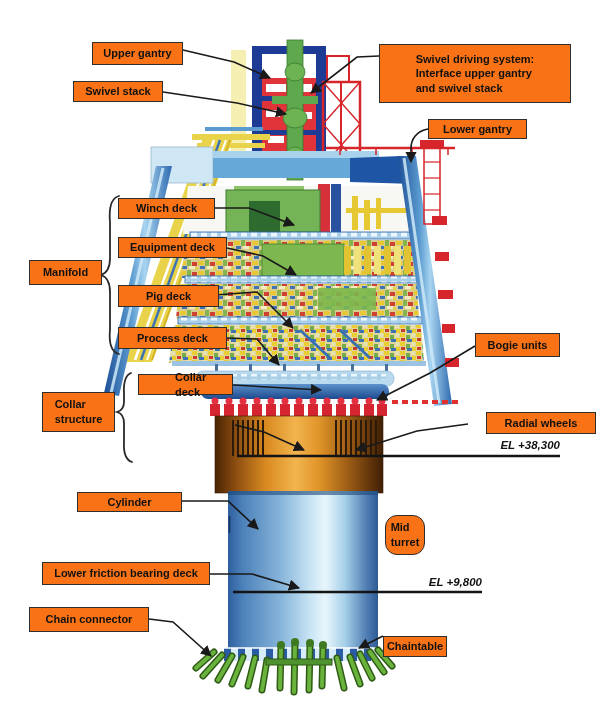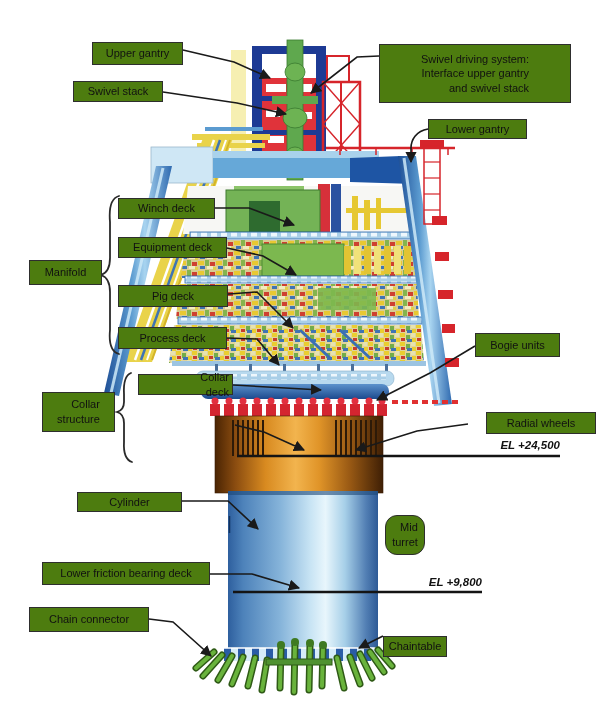--- a/index.html
+++ b/index.html
@@ -1,21 +1,21 @@
 <!DOCTYPE html>
 <html><head>
 <meta charset="utf-8">
 <style>
   html,body{margin:0;padding:0;background:#fff;}
   .stage{position:relative;width:600px;height:710px;background:#ffffff;overflow:hidden;
          font-family:"Liberation Sans",sans-serif;}
   .stage svg{position:absolute;left:0;top:0;}
   .lbl{position:absolute;display:flex;align-items:center;justify-content:center;
-       background:#4d7c0f;border:1.5px solid #2e2e2e;color:#111;font-weight:normal;
-       font-size:11px;line-height:1.32;text-align:right;white-space:pre-line;
+       background:#f97316;border:1.5px solid #2e2e2e;color:#111;font-weight:bold;
+       font-size:11px;line-height:1.32;text-align:left;white-space:pre-line;
        box-sizing:border-box;padding:1px 3px;}
   .el{position:absolute;color:#111;font-weight:bold;font-style:italic;font-size:11.5px;
       text-align:right;white-space:nowrap;}
 </style>
 </head>
 <body>
 
 <div class="stage">
 
 <svg width="600" height="710" viewBox="0 0 600 710">
@@ -349,30 +349,30 @@
 
 <div class="lbl" style="left:92px;top:42px;width:91px;height:23px;">Upper gantry</div>
 <div class="lbl" style="left:73px;top:81px;width:90px;height:21px;">Swivel stack</div>
 <div class="lbl" style="left:379px;top:44px;width:192px;height:59px;">Swivel driving system:
 Interface upper gantry
 and swivel stack</div>
 <div class="lbl" style="left:428px;top:119px;width:99px;height:20px;">Lower gantry</div>
 <div class="lbl" style="left:118px;top:237px;width:109px;height:21px;">Equipment deck</div>
 <div class="lbl" style="left:118px;top:198px;width:97px;height:21px;">Winch deck</div>
 <div class="lbl" style="left:29px;top:260px;width:73px;height:25px;">Manifold</div>
-<div class="lbl" style="left:118px;top:285px;width:110px;height:22px;">Pig deck</div>
+<div class="lbl" style="left:118px;top:285px;width:101px;height:22px;">Pig deck</div>
 <div class="lbl" style="left:118px;top:327px;width:109px;height:22px;">Process deck</div>
 <div class="lbl" style="left:475px;top:333px;width:85px;height:24px;">Bogie units</div>
 <div class="lbl" style="left:138px;top:374px;width:95px;height:21px;padding-left:36px;">Collar deck</div>
 <div class="lbl" style="left:42px;top:392px;width:73px;height:40px;">Collar
 structure</div>
 <div class="lbl" style="left:486px;top:412px;width:110px;height:22px;">Radial wheels</div>
 <div class="lbl" style="left:77px;top:492px;width:105px;height:20px;">Cylinder</div>
 <div class="lbl" style="left:385px;top:515px;width:40px;height:40px;border-radius:12px;">Mid
 turret</div>
 <div class="lbl" style="left:42px;top:562px;width:168px;height:23px;">Lower friction bearing deck</div>
 <div class="lbl" style="left:29px;top:607px;width:120px;height:25px;">Chain connector</div>
 <div class="lbl" style="left:383px;top:636px;width:64px;height:21px;">Chaintable</div>
 
-<div class="el" style="left:470px;top:439px;width:90px;">EL +24,500</div>
+<div class="el" style="left:470px;top:439px;width:90px;">EL +38,300</div>
 <div class="el" style="left:392px;top:576px;width:90px;">EL +9,800</div>
 
 </div>
 
 </body></html>

